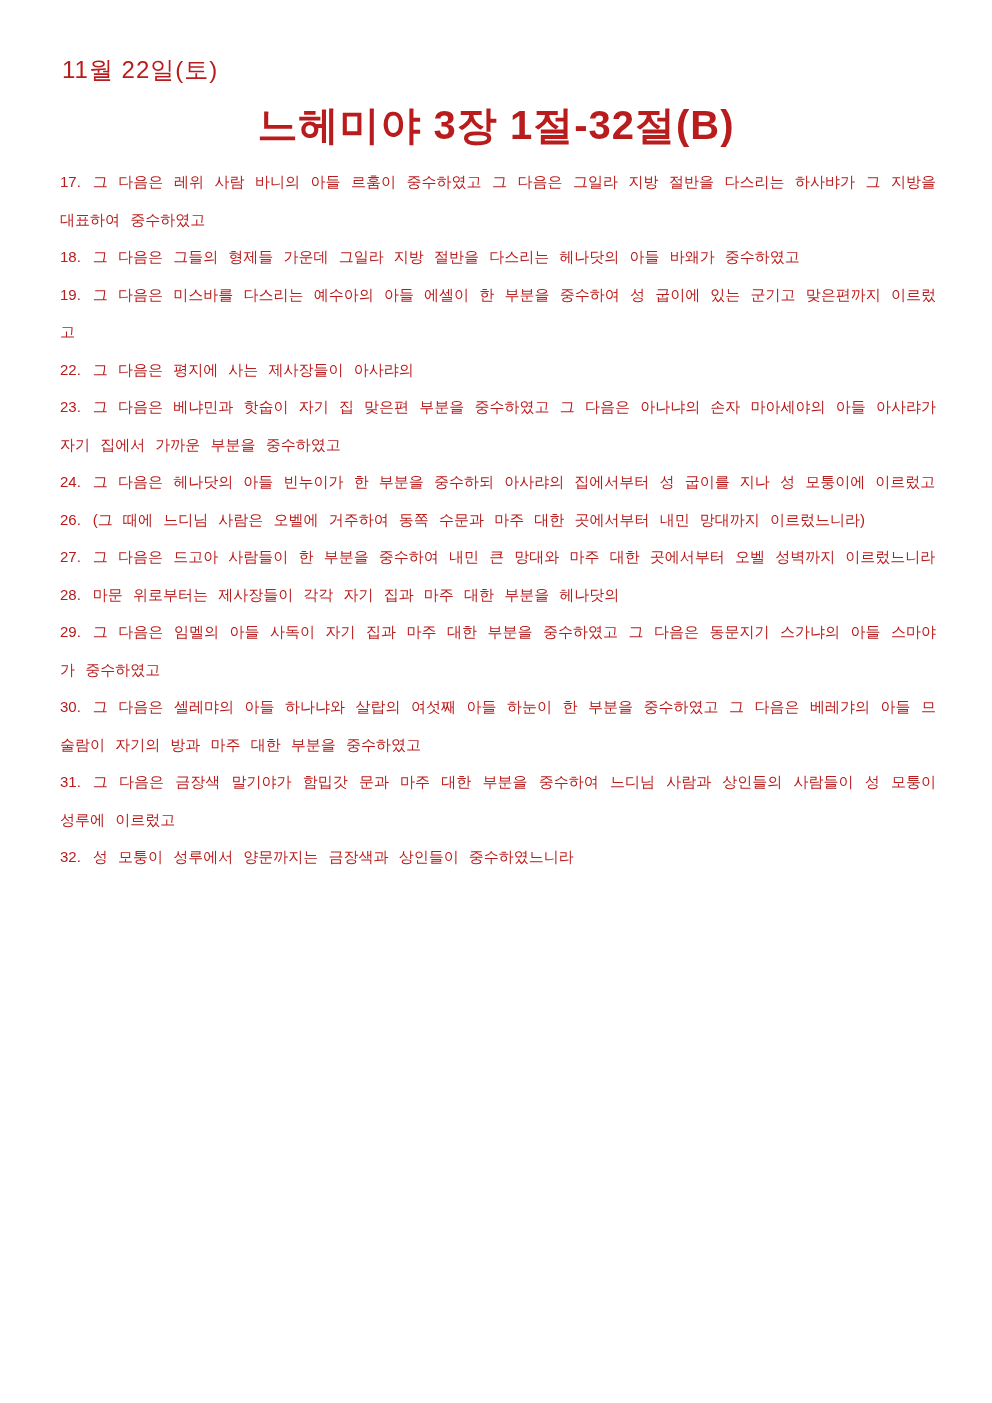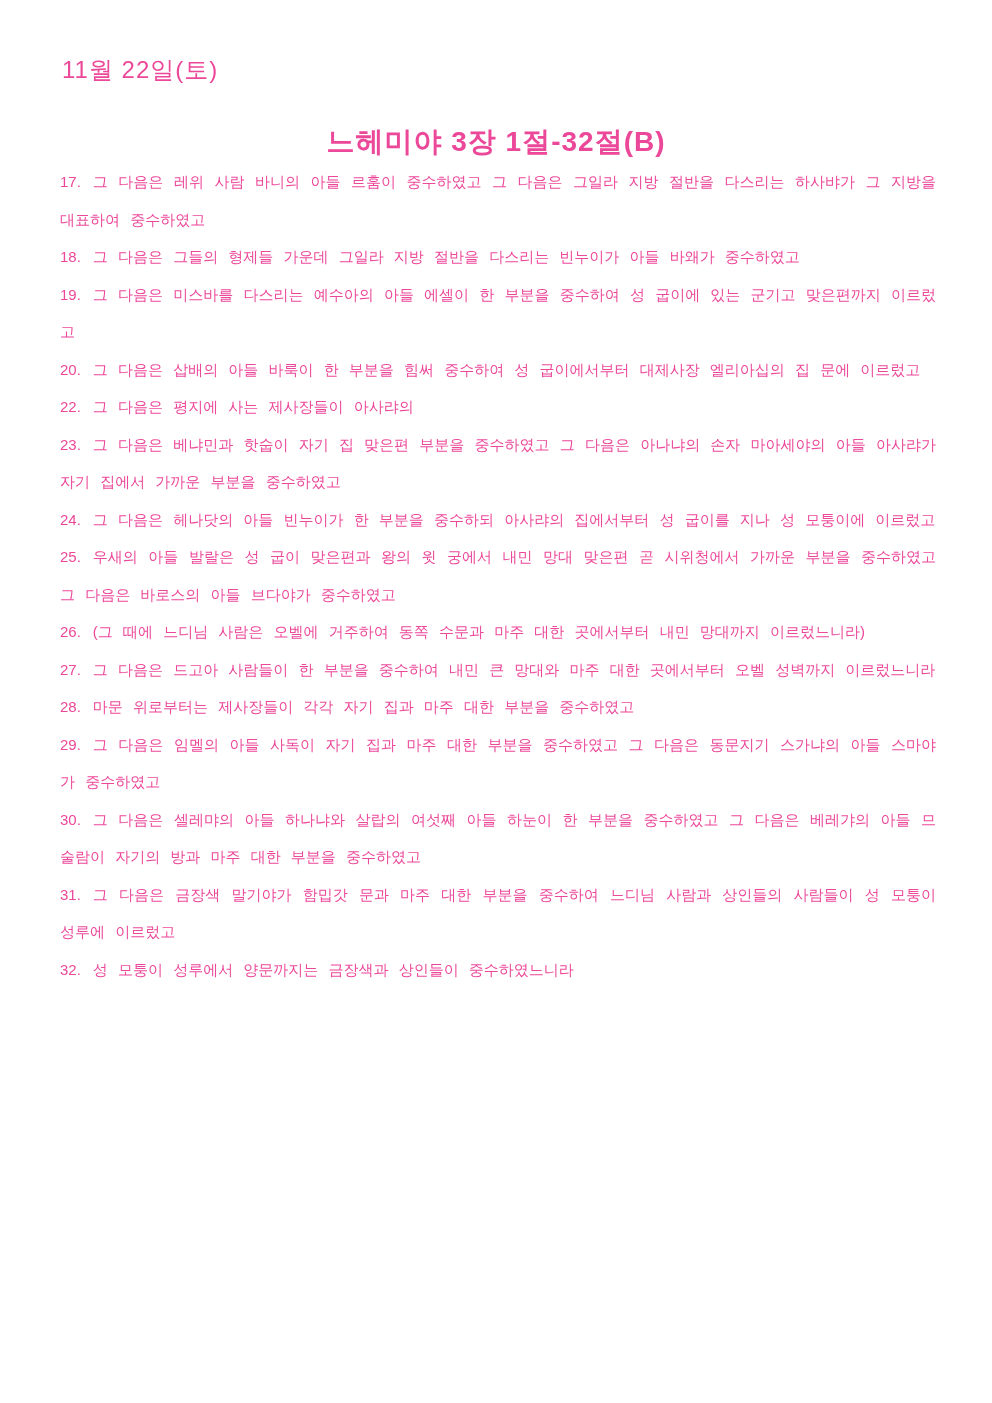--- a/index.html
+++ b/index.html
@@ -5,41 +5,41 @@
   html, body {
     margin: 0;
     padding: 0;
     background: #ffffff;
   }
   .page {
     position: relative;
     width: 992px;
     height: 1403px;
     background: #ffffff;
-    color: #ec4899;
+    color: #b91c1c;
     font-family: "Liberation Sans", "DejaVu Sans", sans-serif;
     box-sizing: border-box;
     overflow: hidden;
   }
   .date {
     position: absolute;
     top: 56px;
     left: 62px;
     font-size: 24px;
     line-height: 28px;
     letter-spacing: 1px;
     white-space: nowrap;
   }
   .title {
     position: absolute;
-    top: 120px;
+    top: 103px;
     left: 0;
     width: 100%;
     text-align: center;
-    font-size: 28px;
+    font-size: 40px;
     line-height: 44px;
     font-weight: bold;
     letter-spacing: 1px;
   }
   .verses {
     position: absolute;
     top: 163px;
     left: 60px;
     width: 876px;
     font-size: 15px;
@@ -63,58 +63,52 @@
 
   <div class="title">느헤미야 3장 1절-32절(B)</div>
 
   <div class="verses">
 
       <p class="verse">
         <span class="num">17.</span><span class="text">그 다음은 레위 사람 바니의 아들 르훔이 중수하였고 그 다음은 그일라 지방 절반을 다스리는 하사뱌가 그 지방을 대표하여 중수하였고</span>
       </p>
 
       <p class="verse">
-        <span class="num">18.</span><span class="text">그 다음은 그들의 형제들 가운데 그일라 지방 절반을 다스리는 빈누이가 아들 바왜가 중수하였고</span>
+        <span class="num">18.</span><span class="text">그 다음은 그들의 형제들 가운데 그일라 지방 절반을 다스리는 헤나닷의 아들 바왜가 중수하였고</span>
       </p>
 
       <p class="verse">
         <span class="num">19.</span><span class="text">그 다음은 미스바를 다스리는 예수아의 아들 에셀이 한 부분을 중수하여 성 굽이에 있는 군기고 맞은편까지 이르렀고</span>
       </p>
 
-      <p class="verse">
-        <span class="num">20.</span><span class="text">그 다음은 삽배의 아들 바룩이 한 부분을 힘써 중수하여 성 굽이에서부터 대제사장 엘리아십의 집 문에 이르렀고</span>
-      </p>
 
 
       <p class="verse">
         <span class="num">22.</span><span class="text">그 다음은 평지에 사는 제사장들이 아사랴의</span>
       </p>
 
       <p class="verse">
         <span class="num">23.</span><span class="text">그 다음은 베냐민과 핫숩이 자기 집 맞은편 부분을 중수하였고 그 다음은 아나냐의 손자 마아세야의 아들 아사랴가 자기 집에서 가까운 부분을 중수하였고</span>
       </p>
 
       <p class="verse">
         <span class="num">24.</span><span class="text">그 다음은 헤나닷의 아들 빈누이가 한 부분을 중수하되 아사랴의 집에서부터 성 굽이를 지나 성 모퉁이에 이르렀고</span>
       </p>
 
-      <p class="verse">
-        <span class="num">25.</span><span class="text">우새의 아들 발랄은 성 굽이 맞은편과 왕의 윗 궁에서 내민 망대 맞은편 곧 시위청에서 가까운 부분을 중수하였고 그 다음은 바로스의 아들 브다야가 중수하였고</span>
-      </p>
 
       <p class="verse">
         <span class="num">26.</span><span class="text">(그 때에 느디님 사람은 오벨에 거주하여 동쪽 수문과 마주 대한 곳에서부터 내민 망대까지 이르렀느니라)</span>
       </p>
 
       <p class="verse">
         <span class="num">27.</span><span class="text">그 다음은 드고아 사람들이 한 부분을 중수하여 내민 큰 망대와 마주 대한 곳에서부터 오벨 성벽까지 이르렀느니라</span>
       </p>
 
       <p class="verse">
-        <span class="num">28.</span><span class="text">마문 위로부터는 제사장들이 각각 자기 집과 마주 대한 부분을 중수하였고</span>
+        <span class="num">28.</span><span class="text">마문 위로부터는 제사장들이 각각 자기 집과 마주 대한 부분을 헤나닷의</span>
       </p>
 
       <p class="verse">
         <span class="num">29.</span><span class="text">그 다음은 임멜의 아들 사독이 자기 집과 마주 대한 부분을 중수하였고 그 다음은 동문지기 스가냐의 아들 스마야가 중수하였고</span>
       </p>
 
       <p class="verse">
         <span class="num">30.</span><span class="text">그 다음은 셀레먀의 아들 하나냐와 살랍의 여섯째 아들 하눈이 한 부분을 중수하였고 그 다음은 베레갸의 아들 므술람이 자기의 방과 마주 대한 부분을 중수하였고</span>
       </p>
 

